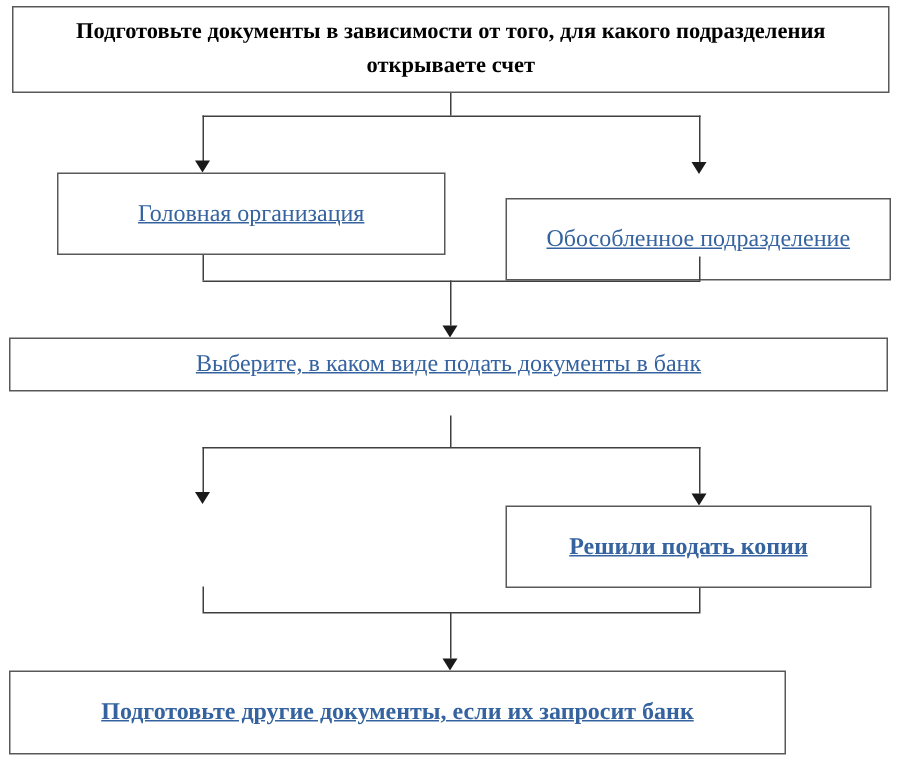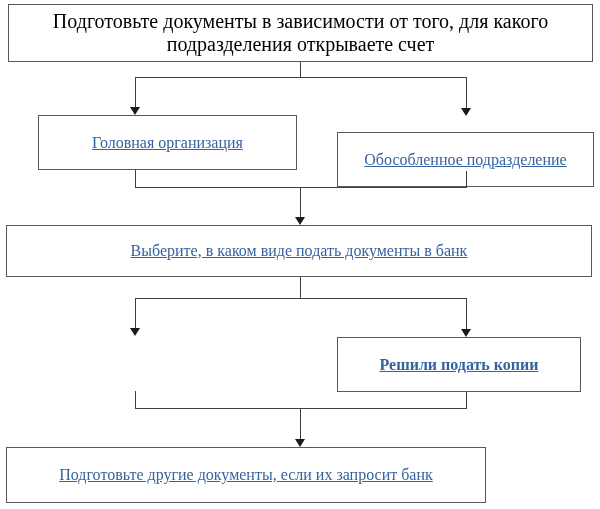--- a/index.html
+++ b/index.html
@@ -22,23 +22,23 @@
     position:absolute;
     box-sizing:border-box;
     border:1px solid var(--border);
     background:var(--bg);
     display:flex;
     align-items:center;
     justify-content:center;
     text-align:center;
   }
   .node.top-node{
-    font-weight:normal;
+    font-weight:bold;
     color:var(--text);
-    font-size:20px;
+    font-size:15px;
     line-height:23px;
     padding:0 18px;
   }
   .link{
     color:var(--link);
     text-decoration:underline;
     font-size:16px;
     line-height:20px;
     cursor:pointer;
     padding:0 10px;
@@ -77,38 +77,38 @@
   <div class="node" style="left:337px;top:116px;width:257px;height:55px;margin-top:16px;">
     <a class="link">Обособленное подразделение</a>
   </div>
 
   <div class="line" style="left:135px;top:170px;width:1px;height:17px;"></div>
   <div class="line" style="left:466px;top:171px;width:1px;height:16px;"></div>
   <div class="line" style="left:135px;top:187px;width:332px;height:1px;"></div>
   <div class="line" style="left:300px;top:187px;width:1px;height:30px;"></div>
   <div class="arrow" style="left:295px;top:217px;"></div>
 
-  <div class="node" style="left:6px;top:225px;width:586px;height:52px;">
+  <div class="node" style="left:6px;top:225px;width:586px;height:36px;">
     <a class="link">Выберите, в каком виде подать документы в банк</a>
   </div>
 
   <div class="line" style="left:300px;top:277px;width:1px;height:21px;"></div>
   <div class="line" style="left:135px;top:298px;width:332px;height:1px;"></div>
   <div class="line" style="left:135px;top:298px;width:1px;height:30px;"></div>
   <div class="line" style="left:466px;top:298px;width:1px;height:31px;"></div>
   <div class="arrow" style="left:130px;top:328px;"></div>
   <div class="arrow" style="left:461px;top:329px;"></div>
 
   <div class="node" style="left:337px;top:337px;width:244px;height:55px;font-weight:bold;">
     <a class="link">Решили подать копии</a>
   </div>
 
   <div class="line" style="left:135px;top:391px;width:1px;height:17px;"></div>
   <div class="line" style="left:466px;top:392px;width:1px;height:16px;"></div>
   <div class="line" style="left:135px;top:408px;width:332px;height:1px;"></div>
   <div class="line" style="left:300px;top:408px;width:1px;height:31px;"></div>
   <div class="arrow" style="left:295px;top:439px;"></div>
 
-  <div class="node" style="left:6px;top:447px;width:480px;height:56px;">
+  <div class="node" style="left:6px;top:447px;width:518px;height:56px;font-weight:bold;">
     <a class="link">Подготовьте другие документы, если их запросит банк</a>
   </div>
 
 </div>
 
 </body></html>

